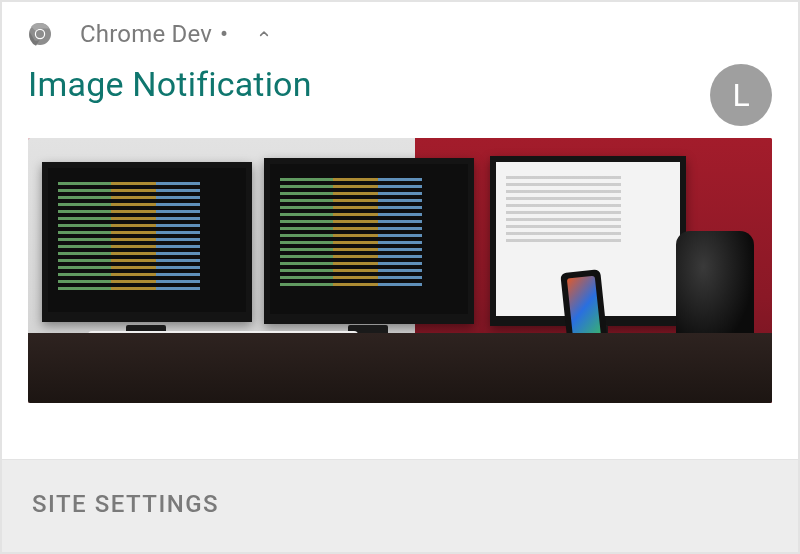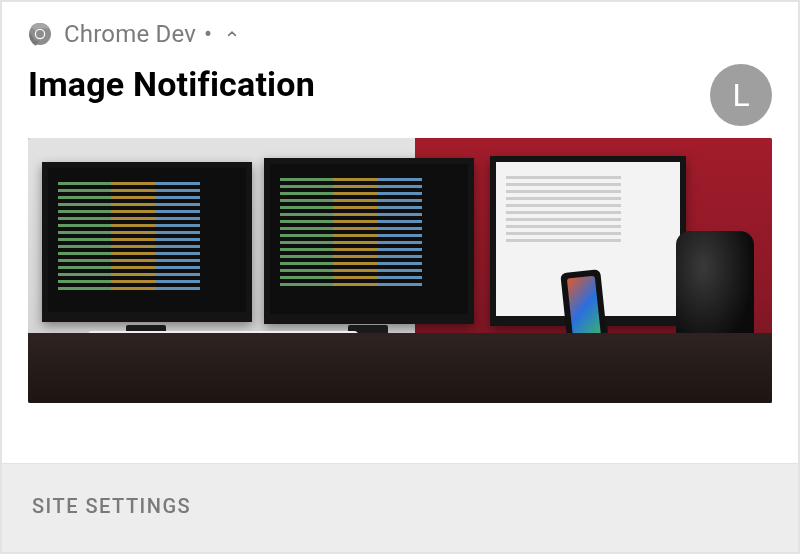--- a/index.html
+++ b/index.html
@@ -8,21 +8,21 @@
       width: 800px;
       height: 554px;
       border: 2px solid #e3e3e3;
       display: flex;
       flex-direction: column;
       background: #fff;
     }
     .header {
       display: flex;
       align-items: center;
-      gap: 12px;
+      gap: 28px;
       padding: 18px 26px 6px 26px;
     }
     .chrome-icon {
       width: 24px; height: 24px; flex: 0 0 24px;
     }
     .header-text {
       color: #7b7b7b;
       font-size: 24px;
       letter-spacing: 0.2px;
       display: flex;
@@ -34,22 +34,22 @@
       width: 16px; height: 16px; flex: 0 0 16px;
     }
     .title-row {
       display: flex;
       align-items: flex-start;
       justify-content: space-between;
       padding: 10px 26px 8px 26px;
     }
     .title {
       font-size: 34px;
-      font-weight: 700;
-      color: #000000;
+      font-weight: 400;
+      color: #0f766e;
       letter-spacing: 0.2px;
     }
     .badge {
       width: 62px; height: 62px;
       border-radius: 50%;
       background: #9f9f9f;
       color: #fff;
       font-size: 32px;
       display: flex; align-items: center; justify-content: center;
       flex: 0 0 62px;
@@ -90,21 +90,21 @@
     .keyboard { position:absolute; left:60px; bottom:46px; width:270px; height:26px; background: linear-gradient(180deg,#f0efef,#d7d6d6); border-radius:4px; }
     .trackpad { position:absolute; left:350px; bottom:46px; width:80px; height:24px; background:#cfcfcf; border-radius:4px; }
 
     .footer {
       background: #ededed;
       padding: 30px 30px 34px 30px;
       border-top: 1px solid #e3e3e3;
     }
     .footer-btn {
       color: #7a7a7a;
-      font-size: 20px;
+      font-size: 24px;
       letter-spacing: 1.5px;
       font-weight: 500;
       background: none; border: none; padding: 0; cursor: pointer;
       font-family: inherit;
     }
   </style>
 </head>
 <body>
 
 <div class="card">

